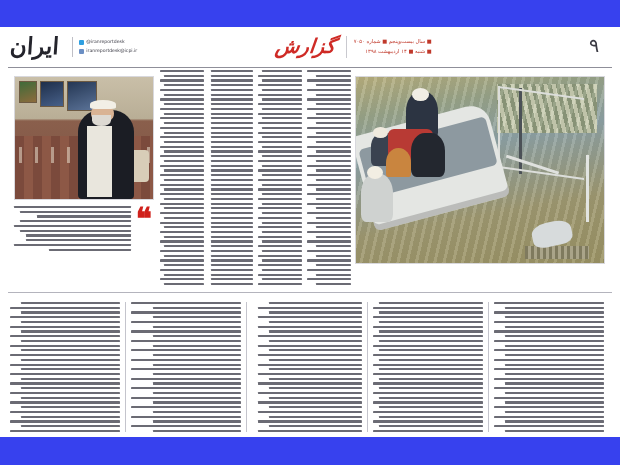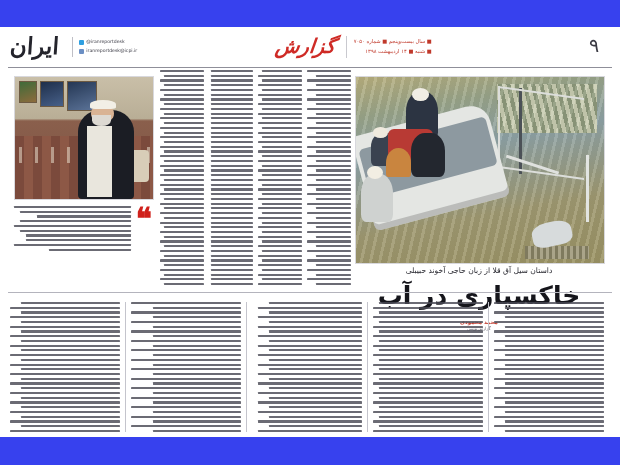--- a/index.html
+++ b/index.html
@@ -326,28 +326,20 @@
         <div class="fl-p fl-p1"></div>
           <div class="fl-p fl-p1h"></div>
         <div class="fl-p fl-p2"></div>
         <div class="fl-p fl-p6"></div>
         <div class="fl-p fl-p3"></div>
         <div class="fl-p fl-p5"></div>
           <div class="fl-p fl-p5h"></div>
       </div>
     </div>
 
-    <div id="headline-block">
-      <div class="kicker">داستان سیل آق قلا از زبان حاجی آخوند حبیبلی</div>
-      <div class="headline">خاکسپاری در آب</div>
-      <div class="byline">
-        <div class="bn">محمد محمودی</div>
-        <div class="br">گزارش‌نویس</div>
-      </div>
-    </div>
 
     <div id="cols">
         <div class="col txt" style="left: 160px; top: 0px; width: 44px; height: 218px; overflow: hidden;">
           <div class="line s100"></div>
           <div class="line s90"></div>
           <div class="line s100"></div>
           <div class="line s90"></div>
           <div class="line s100"></div>
           <div class="line s90"></div>
           <div class="line s100"></div>

